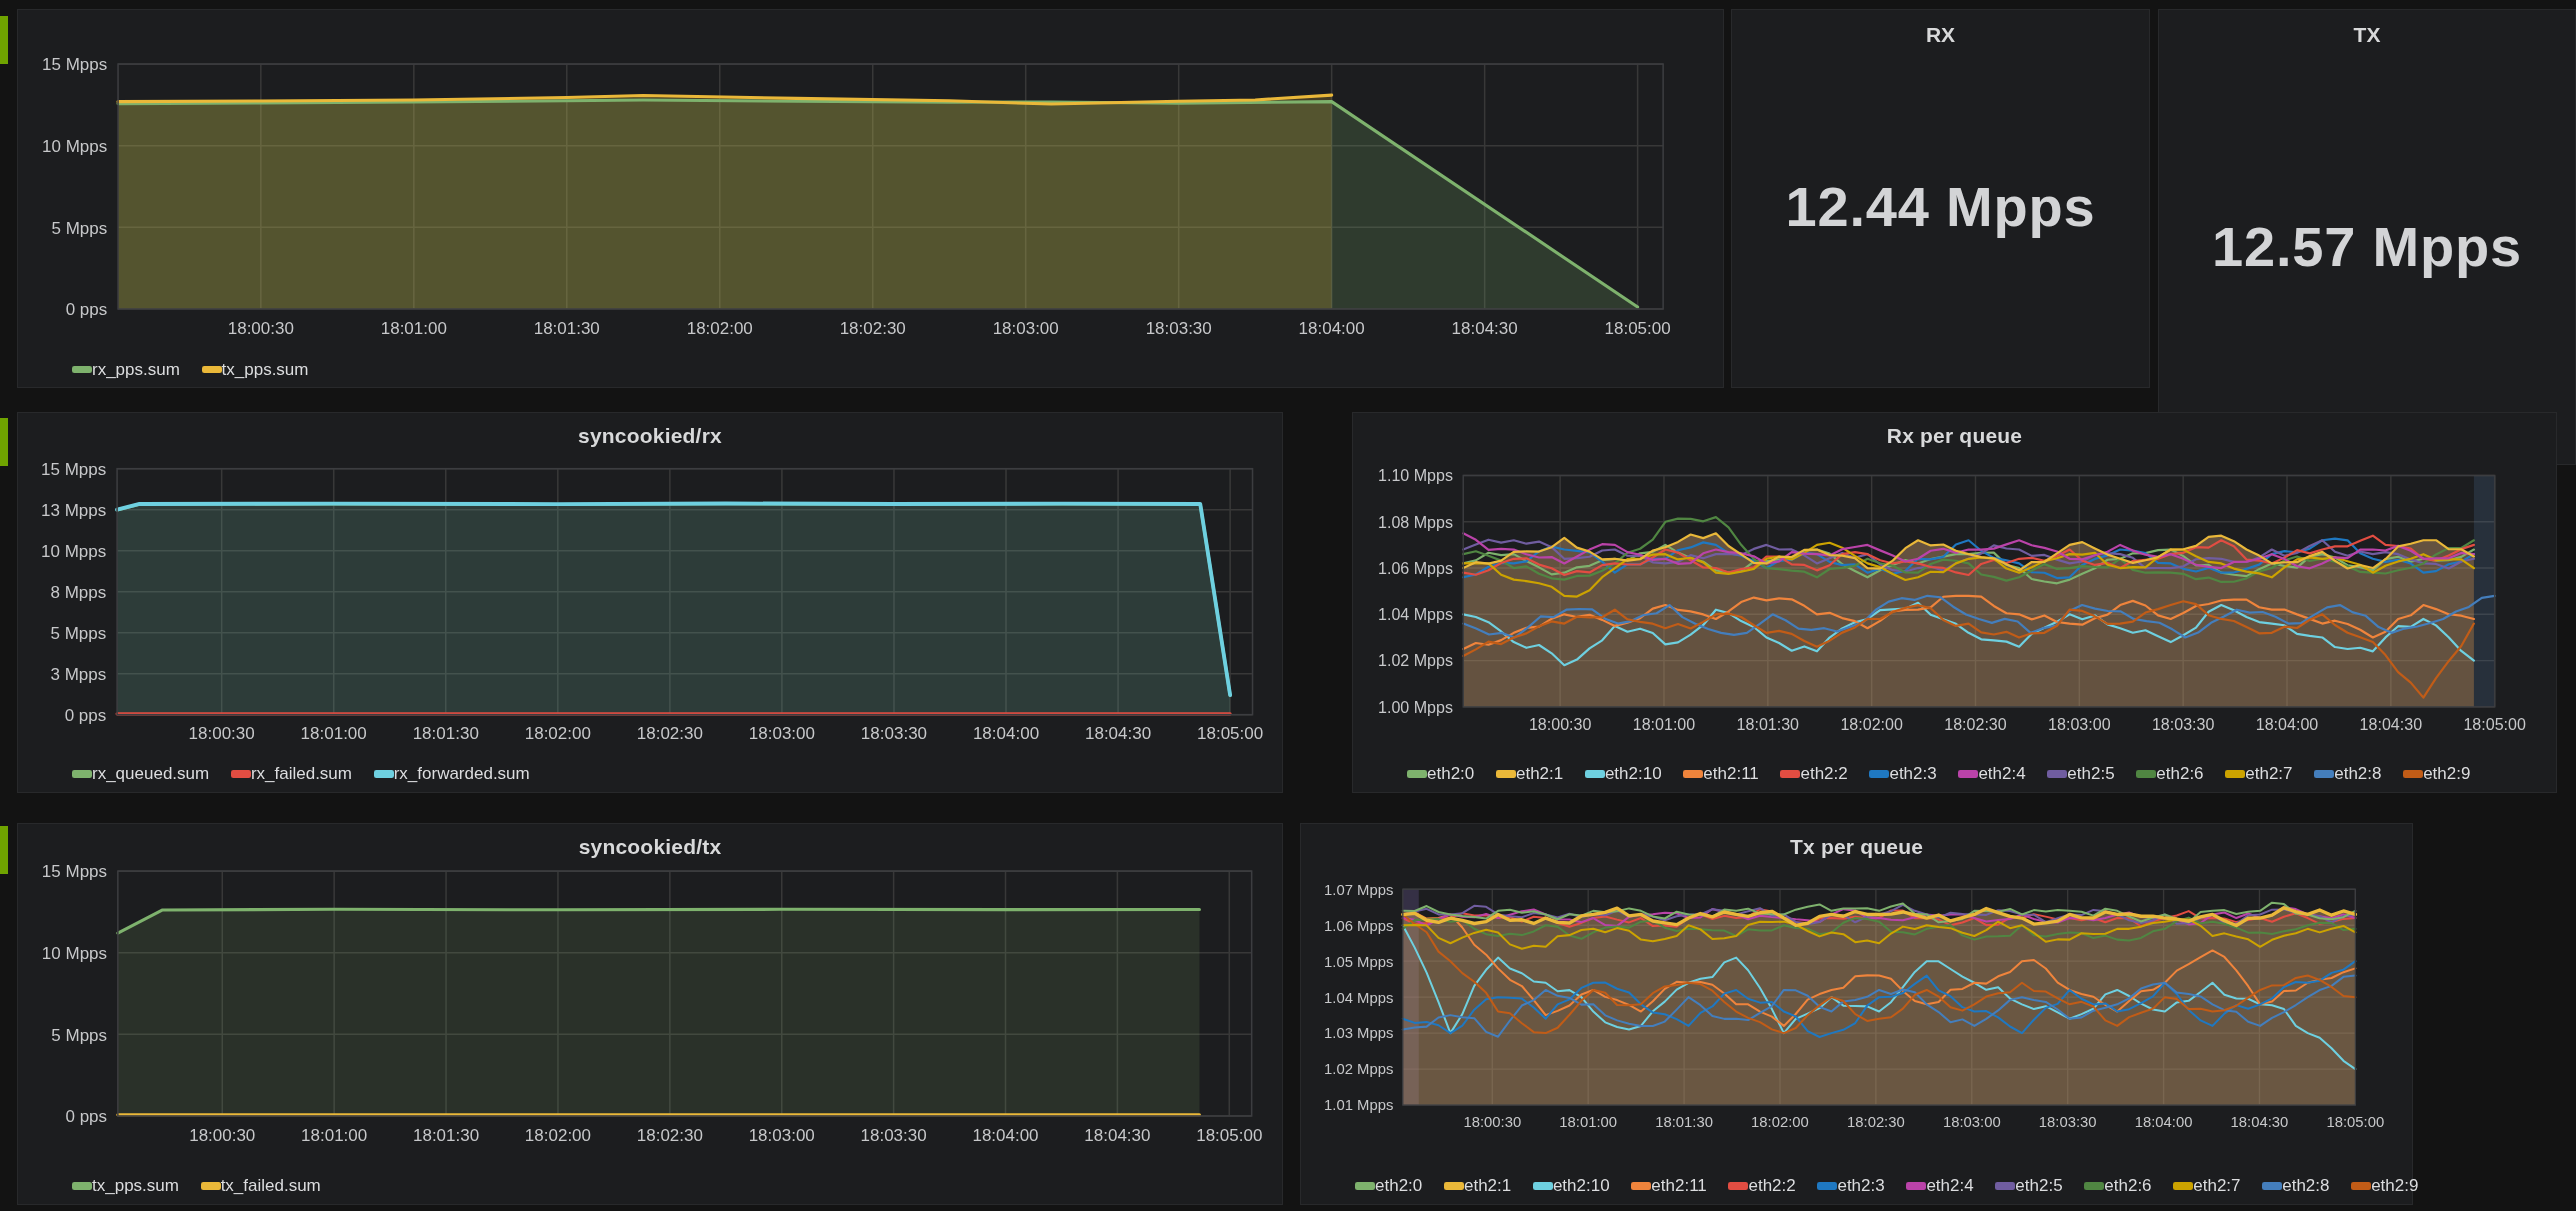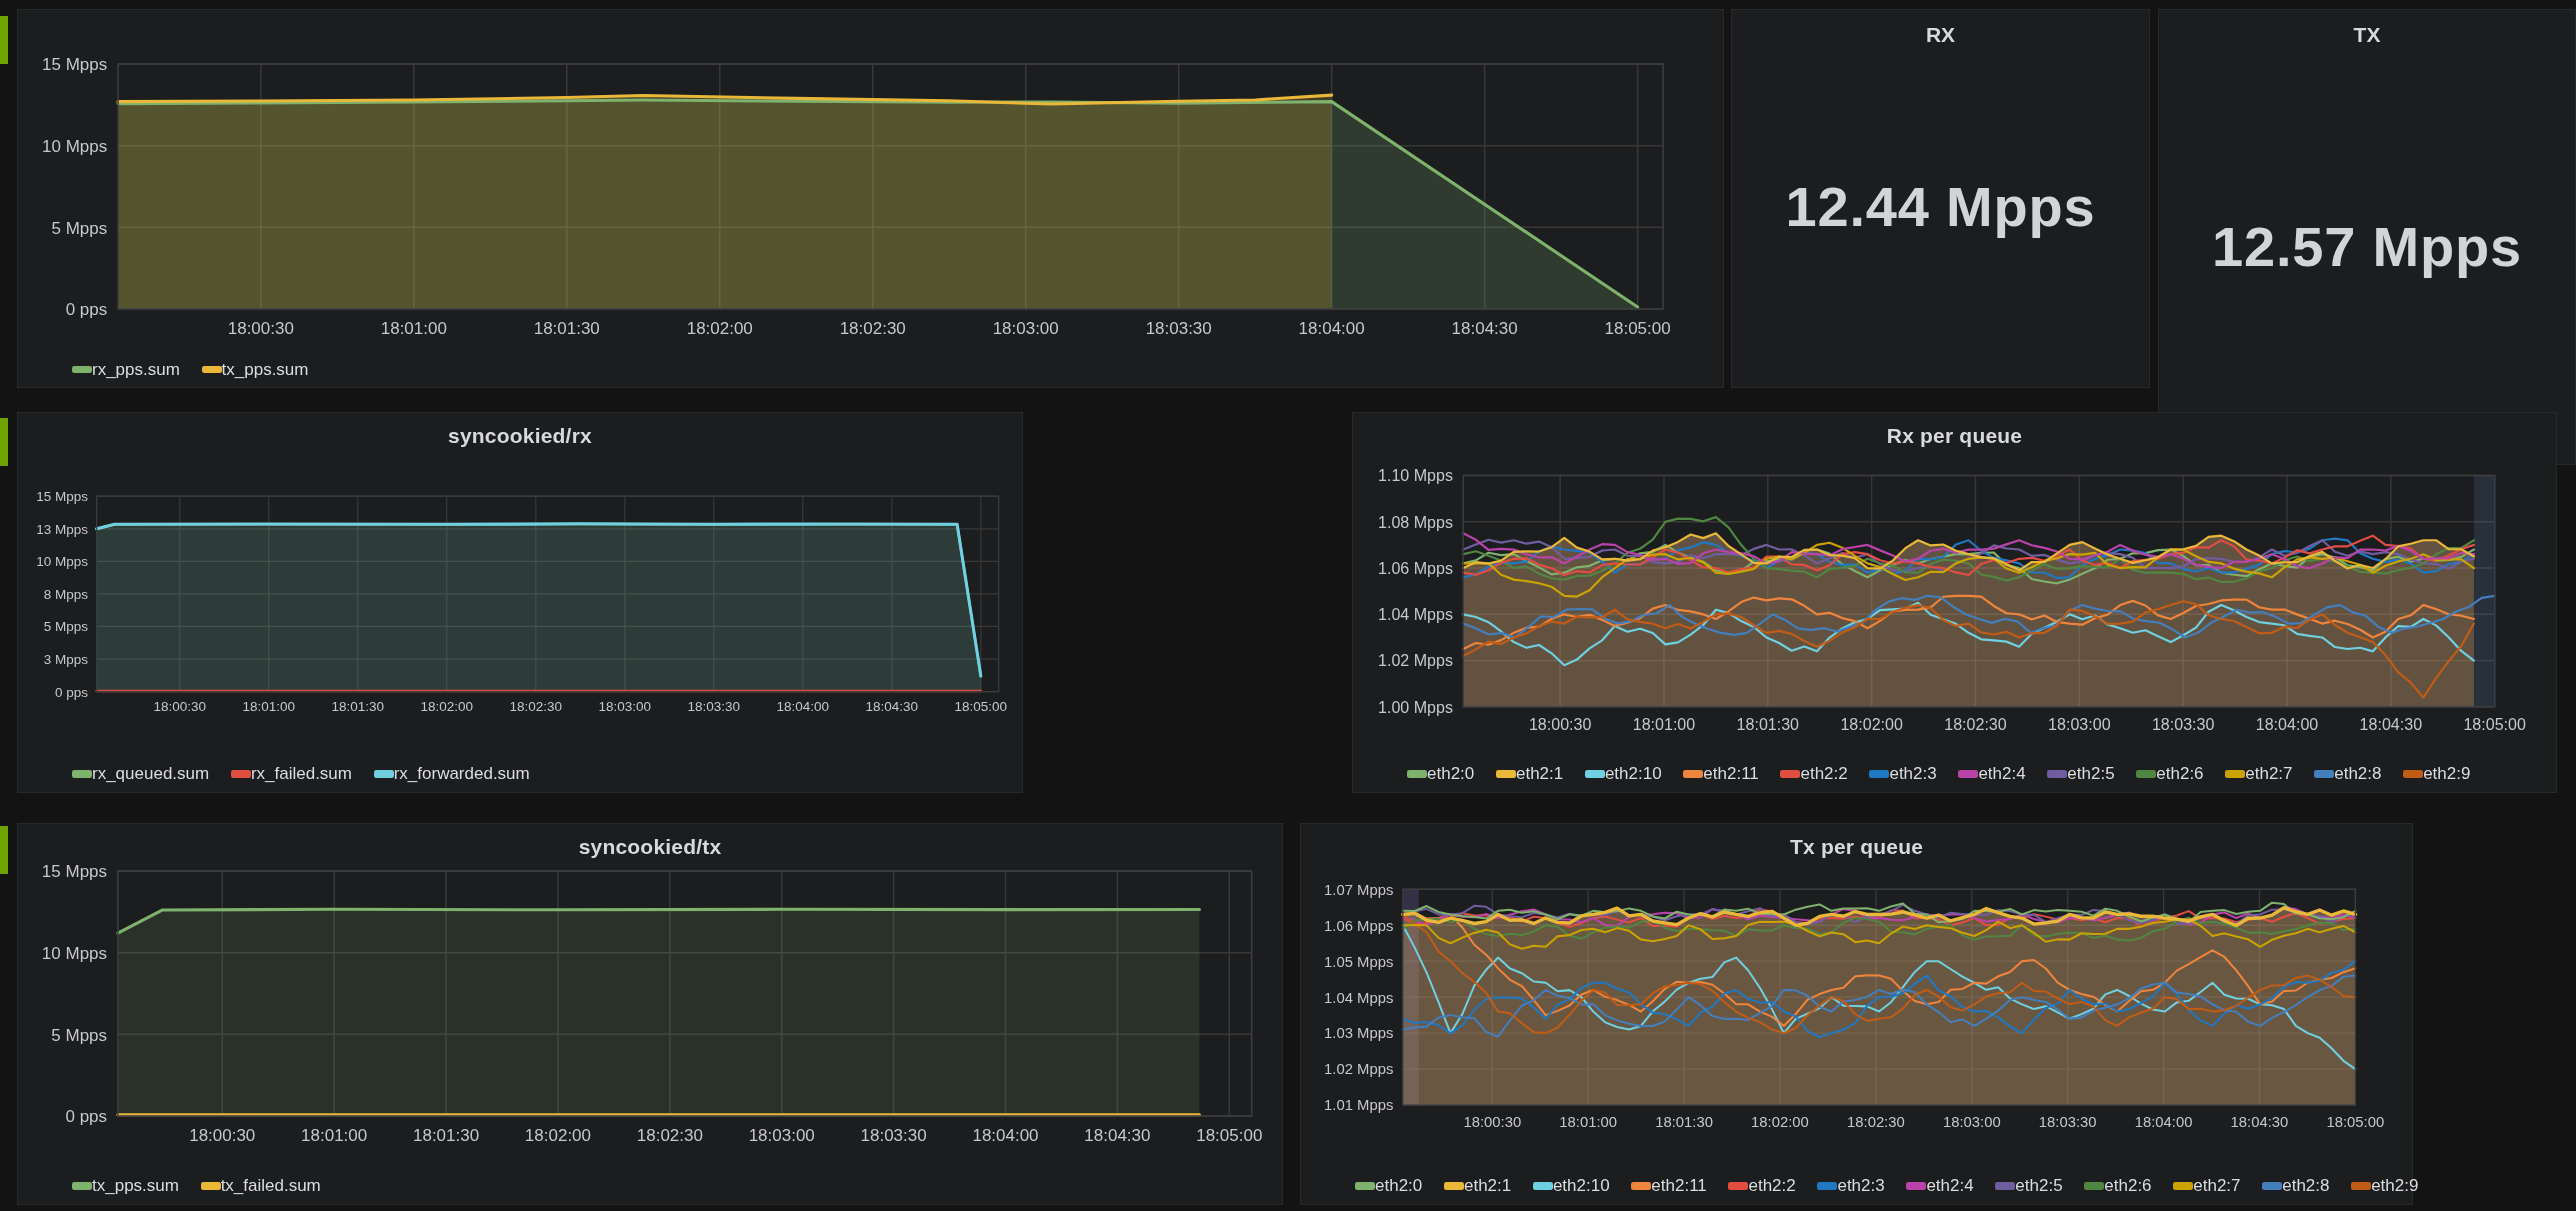--- a/index.html
+++ b/index.html
@@ -81,21 +81,21 @@
 <div class="panel" id="panel-stat-rx" style="left:1731px;top:9.3px;width:419px;height:379px">
   <div class="stat-title">RX</div>
   <div class="stat-value">12.44 Mpps</div>
 </div>
 
 <div class="panel" id="panel-stat-tx" style="left:2158px;top:9.3px;width:418px;height:456px">
   <div class="stat-title">TX</div>
   <div class="stat-value">12.57 Mpps</div>
 </div>
 
-<div class="panel" id="panel-rx" style="left:17px;top:412px;width:1006px;height:381px">
+<div class="panel" id="panel-rx" style="left:17px;top:412px;width:1266px;height:381px">
   <div class="panel-title">syncookied/rx</div>
 <svg class="chart-svg" viewBox="0 0 1634 490">
       <line x1="128" y1="390" x2="1596" y2="390" stroke="#383838" stroke-width="2"></line>
       <line x1="128" y1="337" x2="1596" y2="337" stroke="#383838" stroke-width="2"></line>
       <line x1="128" y1="284" x2="1596" y2="284" stroke="#383838" stroke-width="2"></line>
       <line x1="128" y1="231" x2="1596" y2="231" stroke="#383838" stroke-width="2"></line>
       <line x1="128" y1="178" x2="1596" y2="178" stroke="#383838" stroke-width="2"></line>
       <line x1="128" y1="125" x2="1596" y2="125" stroke="#383838" stroke-width="2"></line>
       <line x1="128" y1="72" x2="1596" y2="72" stroke="#383838" stroke-width="2"></line>
       <line x1="263.2105263157895" y1="72" x2="263.2105263157895" y2="390" stroke="#383838" stroke-width="2"></line>

